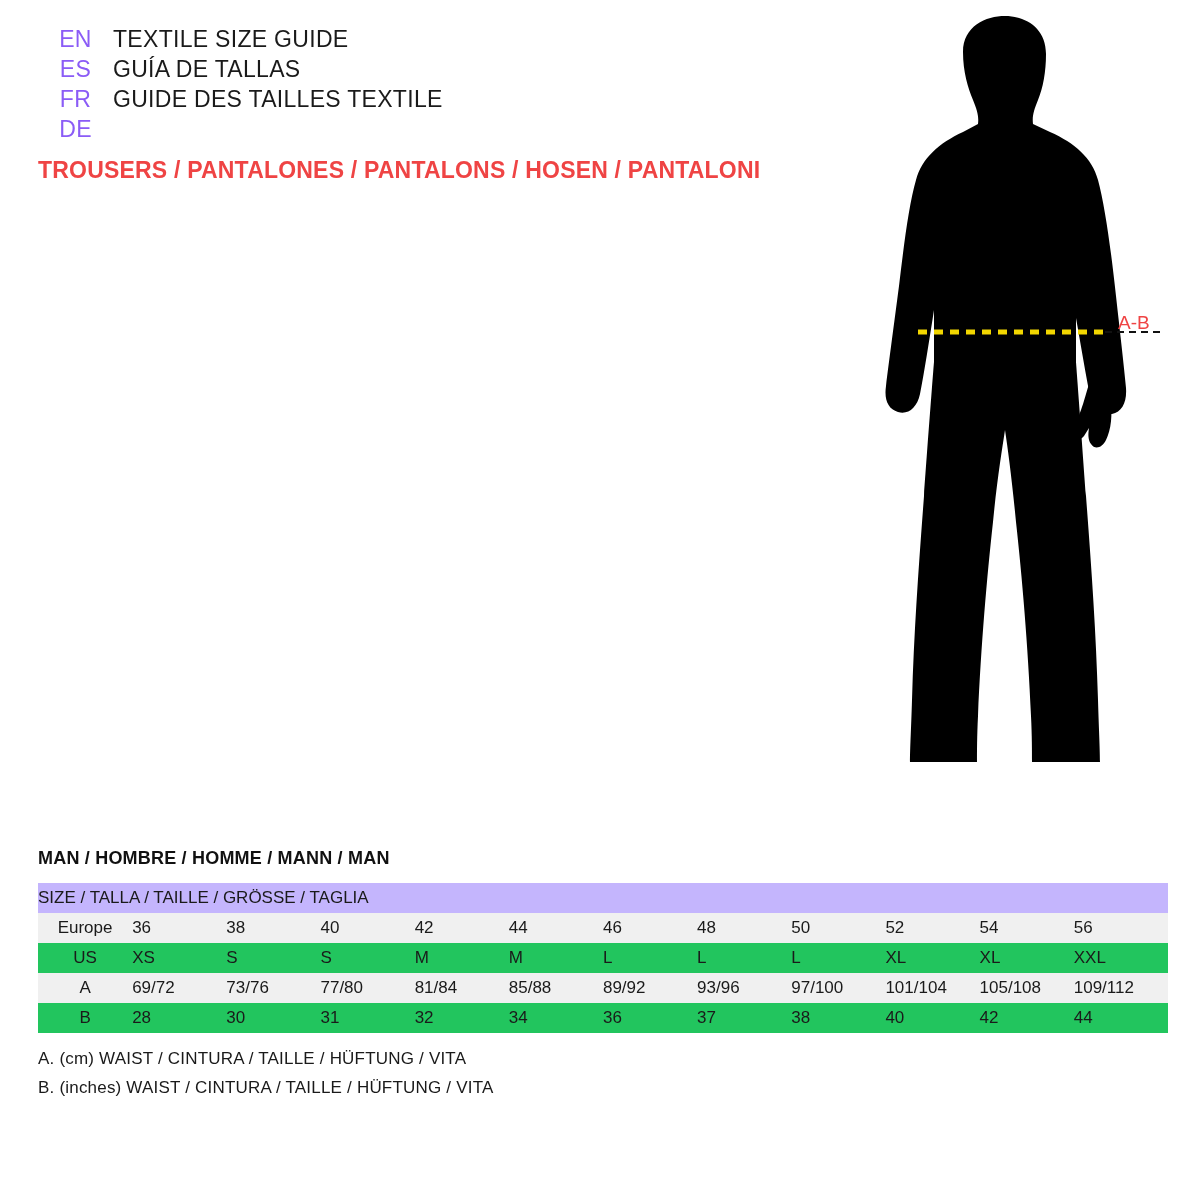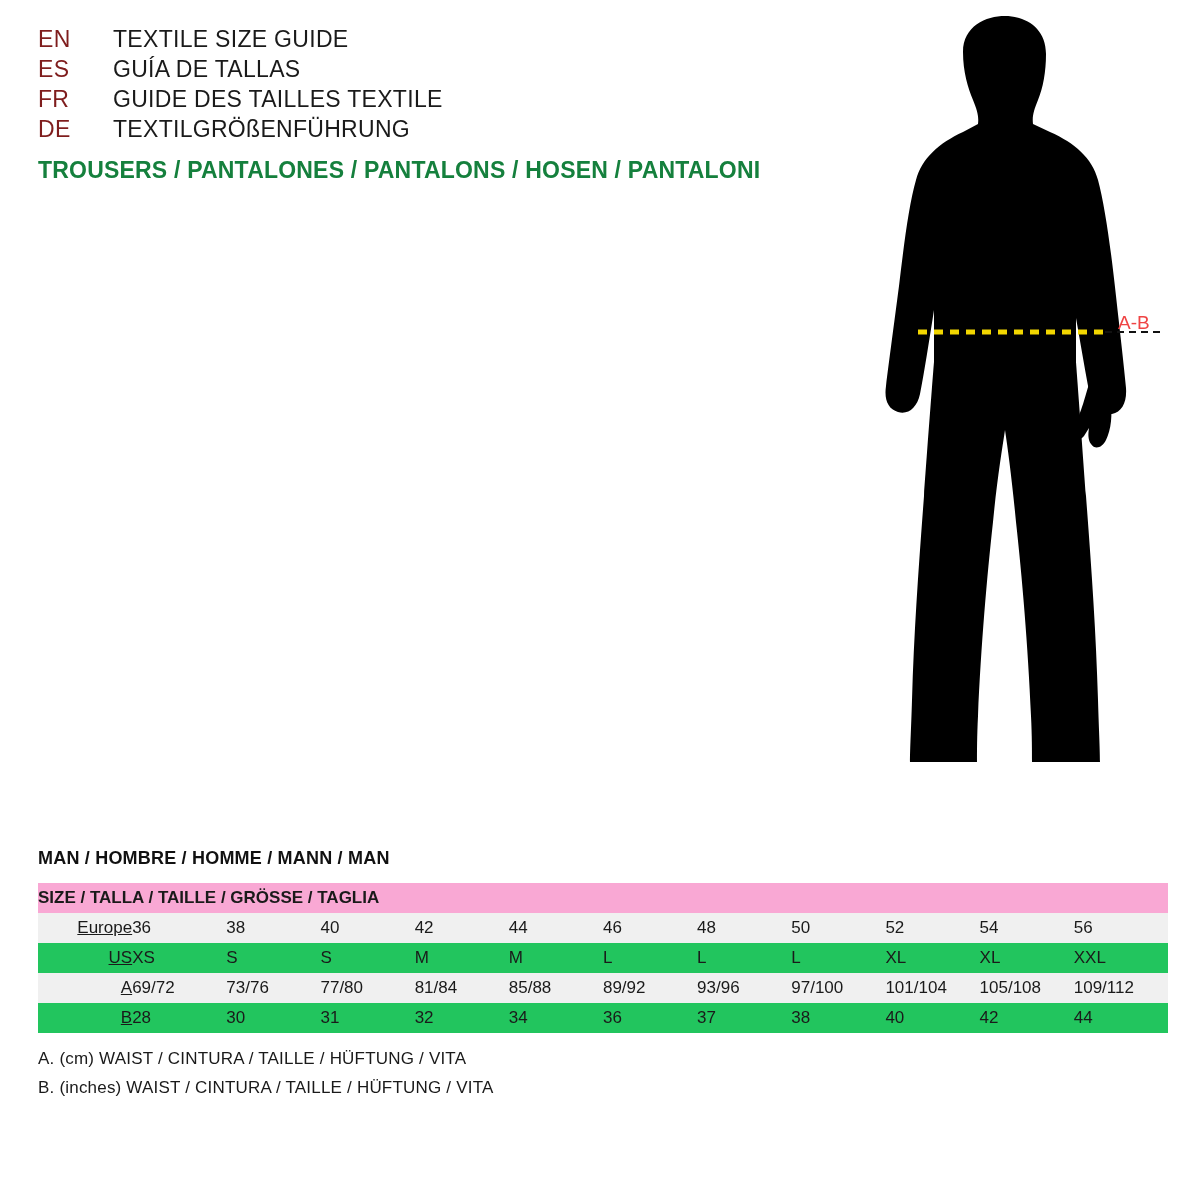--- a/index.html
+++ b/index.html
@@ -31,33 +31,34 @@
   .title-row {
     display: flex;
     align-items: baseline;
     margin-bottom: 3px;
   }
   .lang-code {
     width: 75px;
     flex: 0 0 75px;
     font-size: 23px;
     letter-spacing: 0.3px;
-    color: #7f1d1d;
+    color: #8b5cf6;
+    text-align: center;
   }
   .lang-text {
     font-size: 23px;
     letter-spacing: 0.3px;
     color: #1a1a1a;
   }
   .garment-line {
     margin-top: 14px;
     font-size: 23px;
     font-weight: bold;
     letter-spacing: 0.2px;
-    color: #15803d;
+    color: #ef4444;
   }
 
   
   .figure-wrap {
     position: absolute;
     left: 800px;
     top: 10px;
     width: 400px;
     height: 800px;
   }
@@ -92,33 +93,32 @@
     width: 1130px;
     table-layout: fixed;
   }
   table.size-table td {
     height: 30px;
     font-size: 17px;
     color: #1a1a1a;
     padding: 0;
   }
   .hdr-row td {
-    background: #f9a8d4;
-    font-weight: bold;
+    background: #c4b5fd;
+    font-weight: normal;
     font-size: 17px;
     padding-left: 8px;
     height: 31px;
   }
   .row-light td { background: #f0f0f0; }
   .row-dark td  { background: #22c55e; }
   .lbl-cell {
     padding-left: 8px;
-    text-align: right;
+    text-align: center;
     width: 180px;
-    text-decoration: underline;
   }
   .val-cell {
     text-align: left;
   }
   .footnotes {
     margin-top: 16px;
   }
   .footnote {
     font-size: 17px;
     color: #1a1a1a;
@@ -139,21 +139,20 @@
     <div class="title-row">
       <div class="lang-code">ES</div>
       <div class="lang-text">GUÍA DE TALLAS</div>
     </div>
     <div class="title-row">
       <div class="lang-code">FR</div>
       <div class="lang-text">GUIDE DES TAILLES TEXTILE</div>
     </div>
     <div class="title-row">
       <div class="lang-code">DE</div>
-      <div class="lang-text">TEXTILGRÖßENFÜHRUNG</div>
     </div>
     <div class="garment-line">TROUSERS / PANTALONES / PANTALONS / HOSEN / PANTALONI</div>
   </div>
 
   <div class="figure-wrap">
     <svg class="figure-svg" width="400" height="800" viewBox="0 0 400 800">
 
       <path fill="#000000" d="
         M 163 42
         C 163 16, 186 6, 205 6

